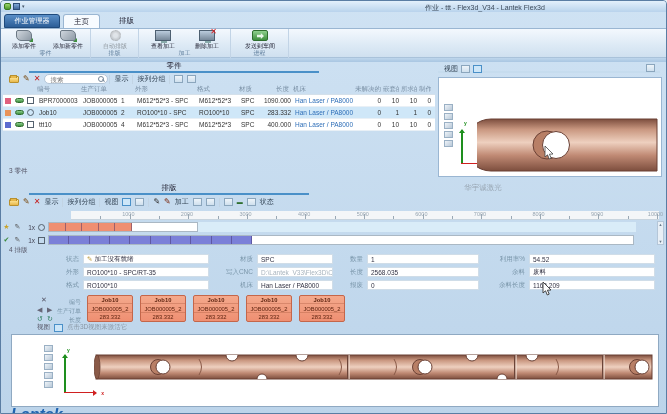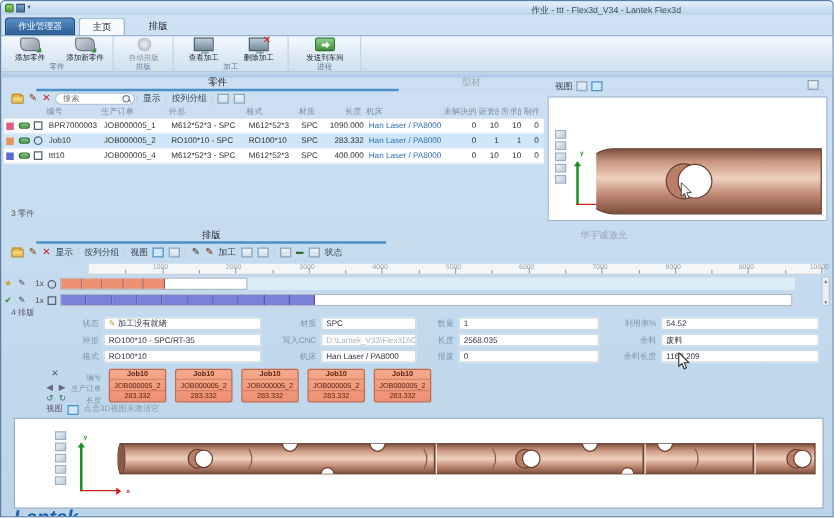--- a/index.html
+++ b/index.html
@@ -181,21 +181,20 @@
         <span class="ic ic-send"></span>
         <span class="lbl">发送到车间</span>
       </div>
       <div class="rgl">进程</div>
     </div>
   </div>
   <div class="sep4"></div>
 
   <div class="ptabs" style="left:28px;top:60px;width:406px;">
     <div class="pt on" style="width:290px;">零件</div>
-    <div class="pt off" style="width:116px;">型材</div>
   </div>
   <div class="ptabs" style="left:437px;top:60px;width:222px;">
     <div class="pt off" style="width:222px;"></div>
   </div>
 
   <div class="tbar" style="left:8px;top:73px;">
     <span class="folder"></span>
     <span class="gpen">✎</span>
     <span class="redx">✕</span>
     <input class="srch" placeholder="搜索" style="">

